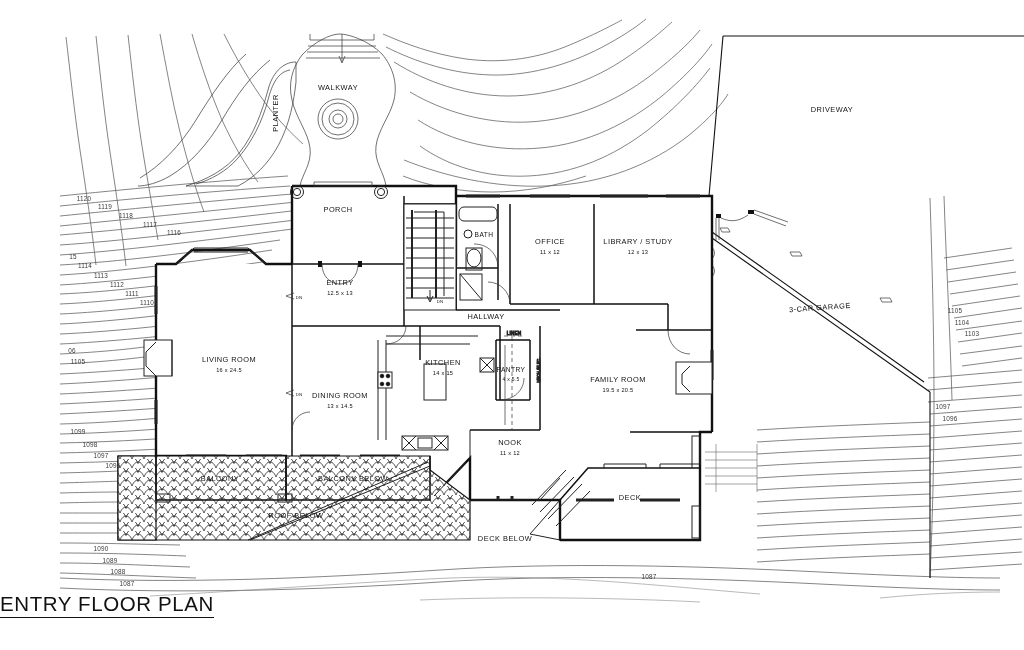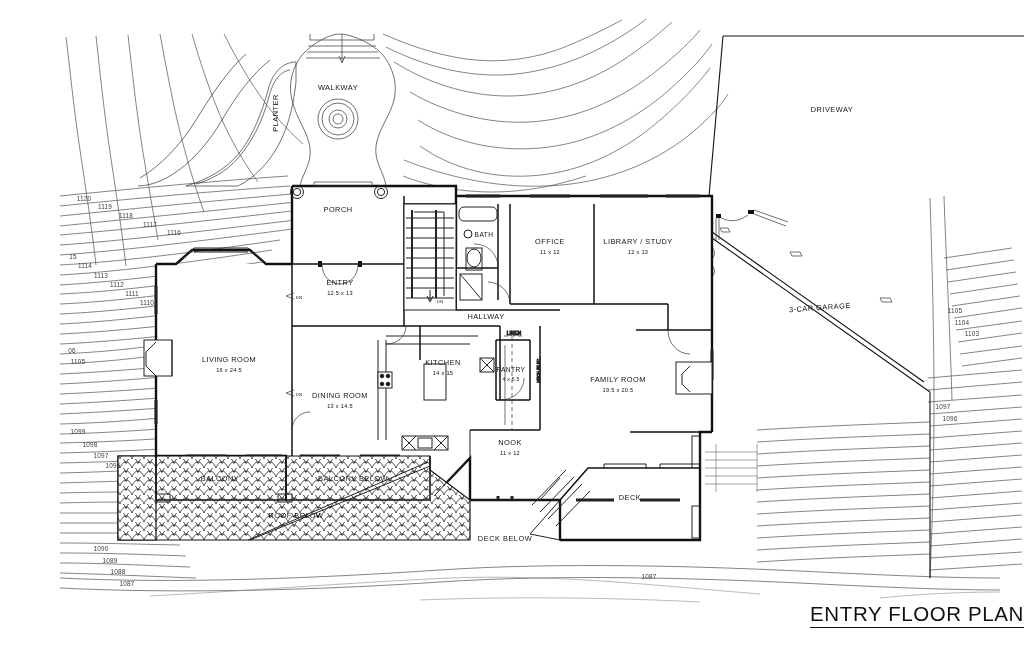--- a/index.html
+++ b/index.html
@@ -29,21 +29,21 @@
   
   text{font-family:"Liberation Sans", sans-serif;fill:#111;}
   .rm{font-size:7.4px;letter-spacing:.45px;text-anchor:middle;}
   .rmdim{font-size:5.6px;letter-spacing:.3px;text-anchor:middle;}
   .site{font-size:7.4px;letter-spacing:.5px;text-anchor:middle;}
   .tiny{font-size:4.6px;letter-spacing:.2px;text-anchor:middle;fill:#333;}
   .ctr{font-size:6.4px;text-anchor:middle;fill:#3a3a3a;letter-spacing:.2px;}
   .dn{font-size:4.4px;text-anchor:middle;fill:#222;}
 
   #title-block{
-    position:absolute;left:0;right:0;bottom:22px;text-align:right;
+    position:absolute;left:0;right:0;bottom:32px;text-align:left;
   }
   #title-block .ttl{
     display:inline-block;
     font-size:20.5px;letter-spacing:.6px;font-weight:400;
     color:#111;border-bottom:1.6px solid #111;padding-bottom:1px;
     font-family:"Liberation Sans", sans-serif;
   }
 </style>
 </head>
 <body>

